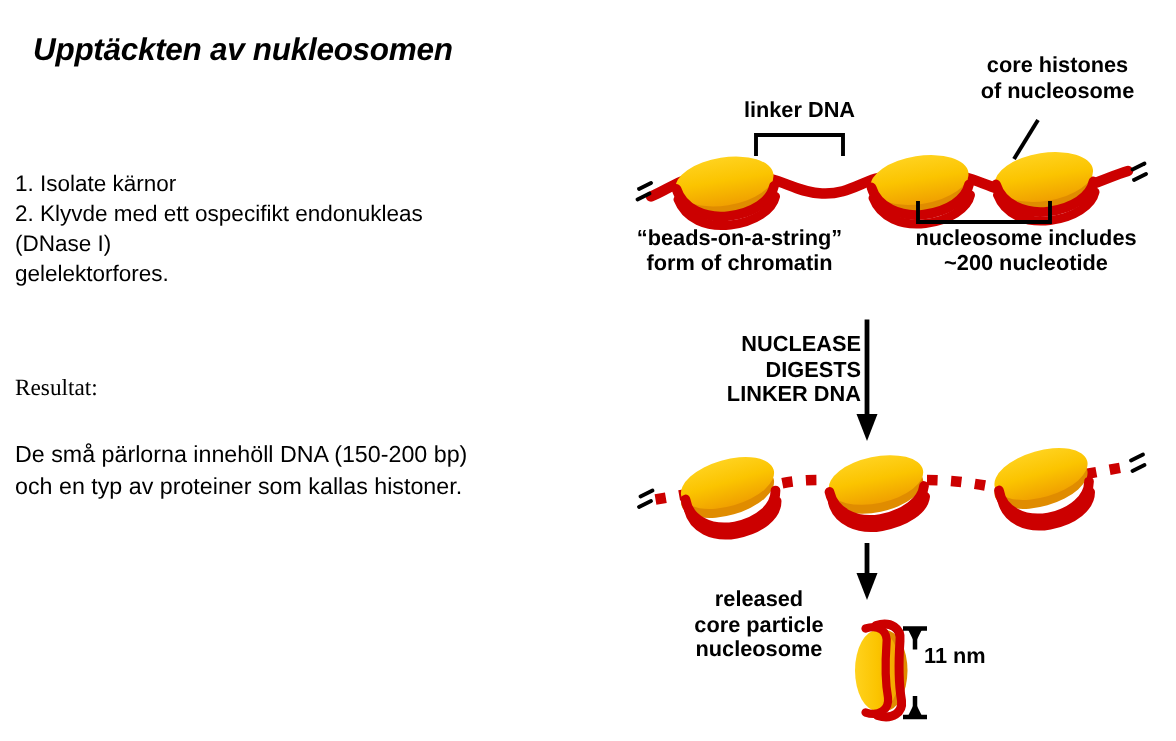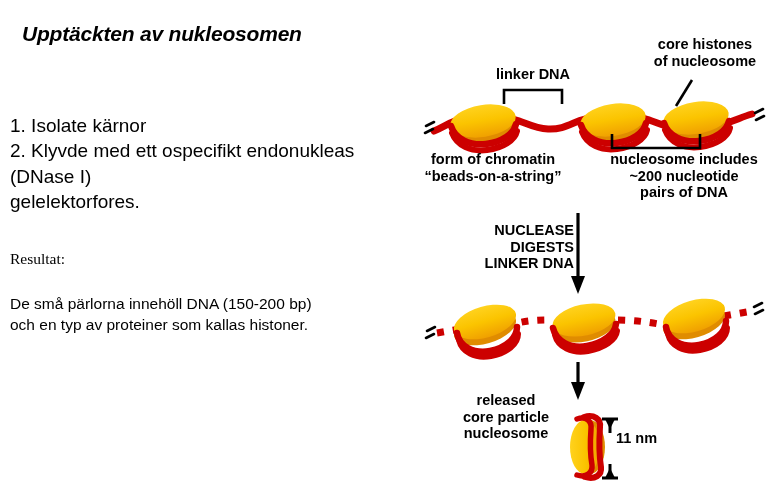--- a/index.html
+++ b/index.html
@@ -25,21 +25,21 @@
     font-weight: bold;
     letter-spacing: -0.2px;
     white-space: nowrap;
     font-style: italic;
   }
   #steps-list {
     position: absolute;
     left: 10px;
     top: 113px;
     width: 400px;
-    font-size: 19px;
+    font-size: 15px;
     line-height: 1.33;
   }
   #steps-list .step { white-space: pre-wrap; }
 
   #result-label {
     position: absolute;
     left: 10px;
     top: 250px;
     font-size: 15.5px;
     font-family: Liberation Serif, serif;
@@ -230,28 +230,27 @@
   </svg>
 
   <div class="dlabel c" id="label-linker-dna">linker DNA</div>
 
   <div class="dlabel c" id="label-core-histones">
     <div>core histones</div>
     <div>of nucleosome</div>
   </div>
 
   <div class="dlabel c" id="label-beads">
+    <div>“beads-on-a-string”</div>
     <div>form of chromatin</div>
-    <div>“beads-on-a-string”</div>
   </div>
 
   <div class="dlabel c" id="label-nucl-includes">
     <div>nucleosome includes</div>
     <div>~200 nucleotide</div>
-    <div>pairs of DNA</div>
   </div>
 
   <div class="dlabel r" id="label-nuclease">
     <div>NUCLEASE</div>
     <div>DIGESTS</div>
     <div>LINKER DNA</div>
   </div>
 
   <div class="dlabel" id="label-released">
     <div>released</div>

